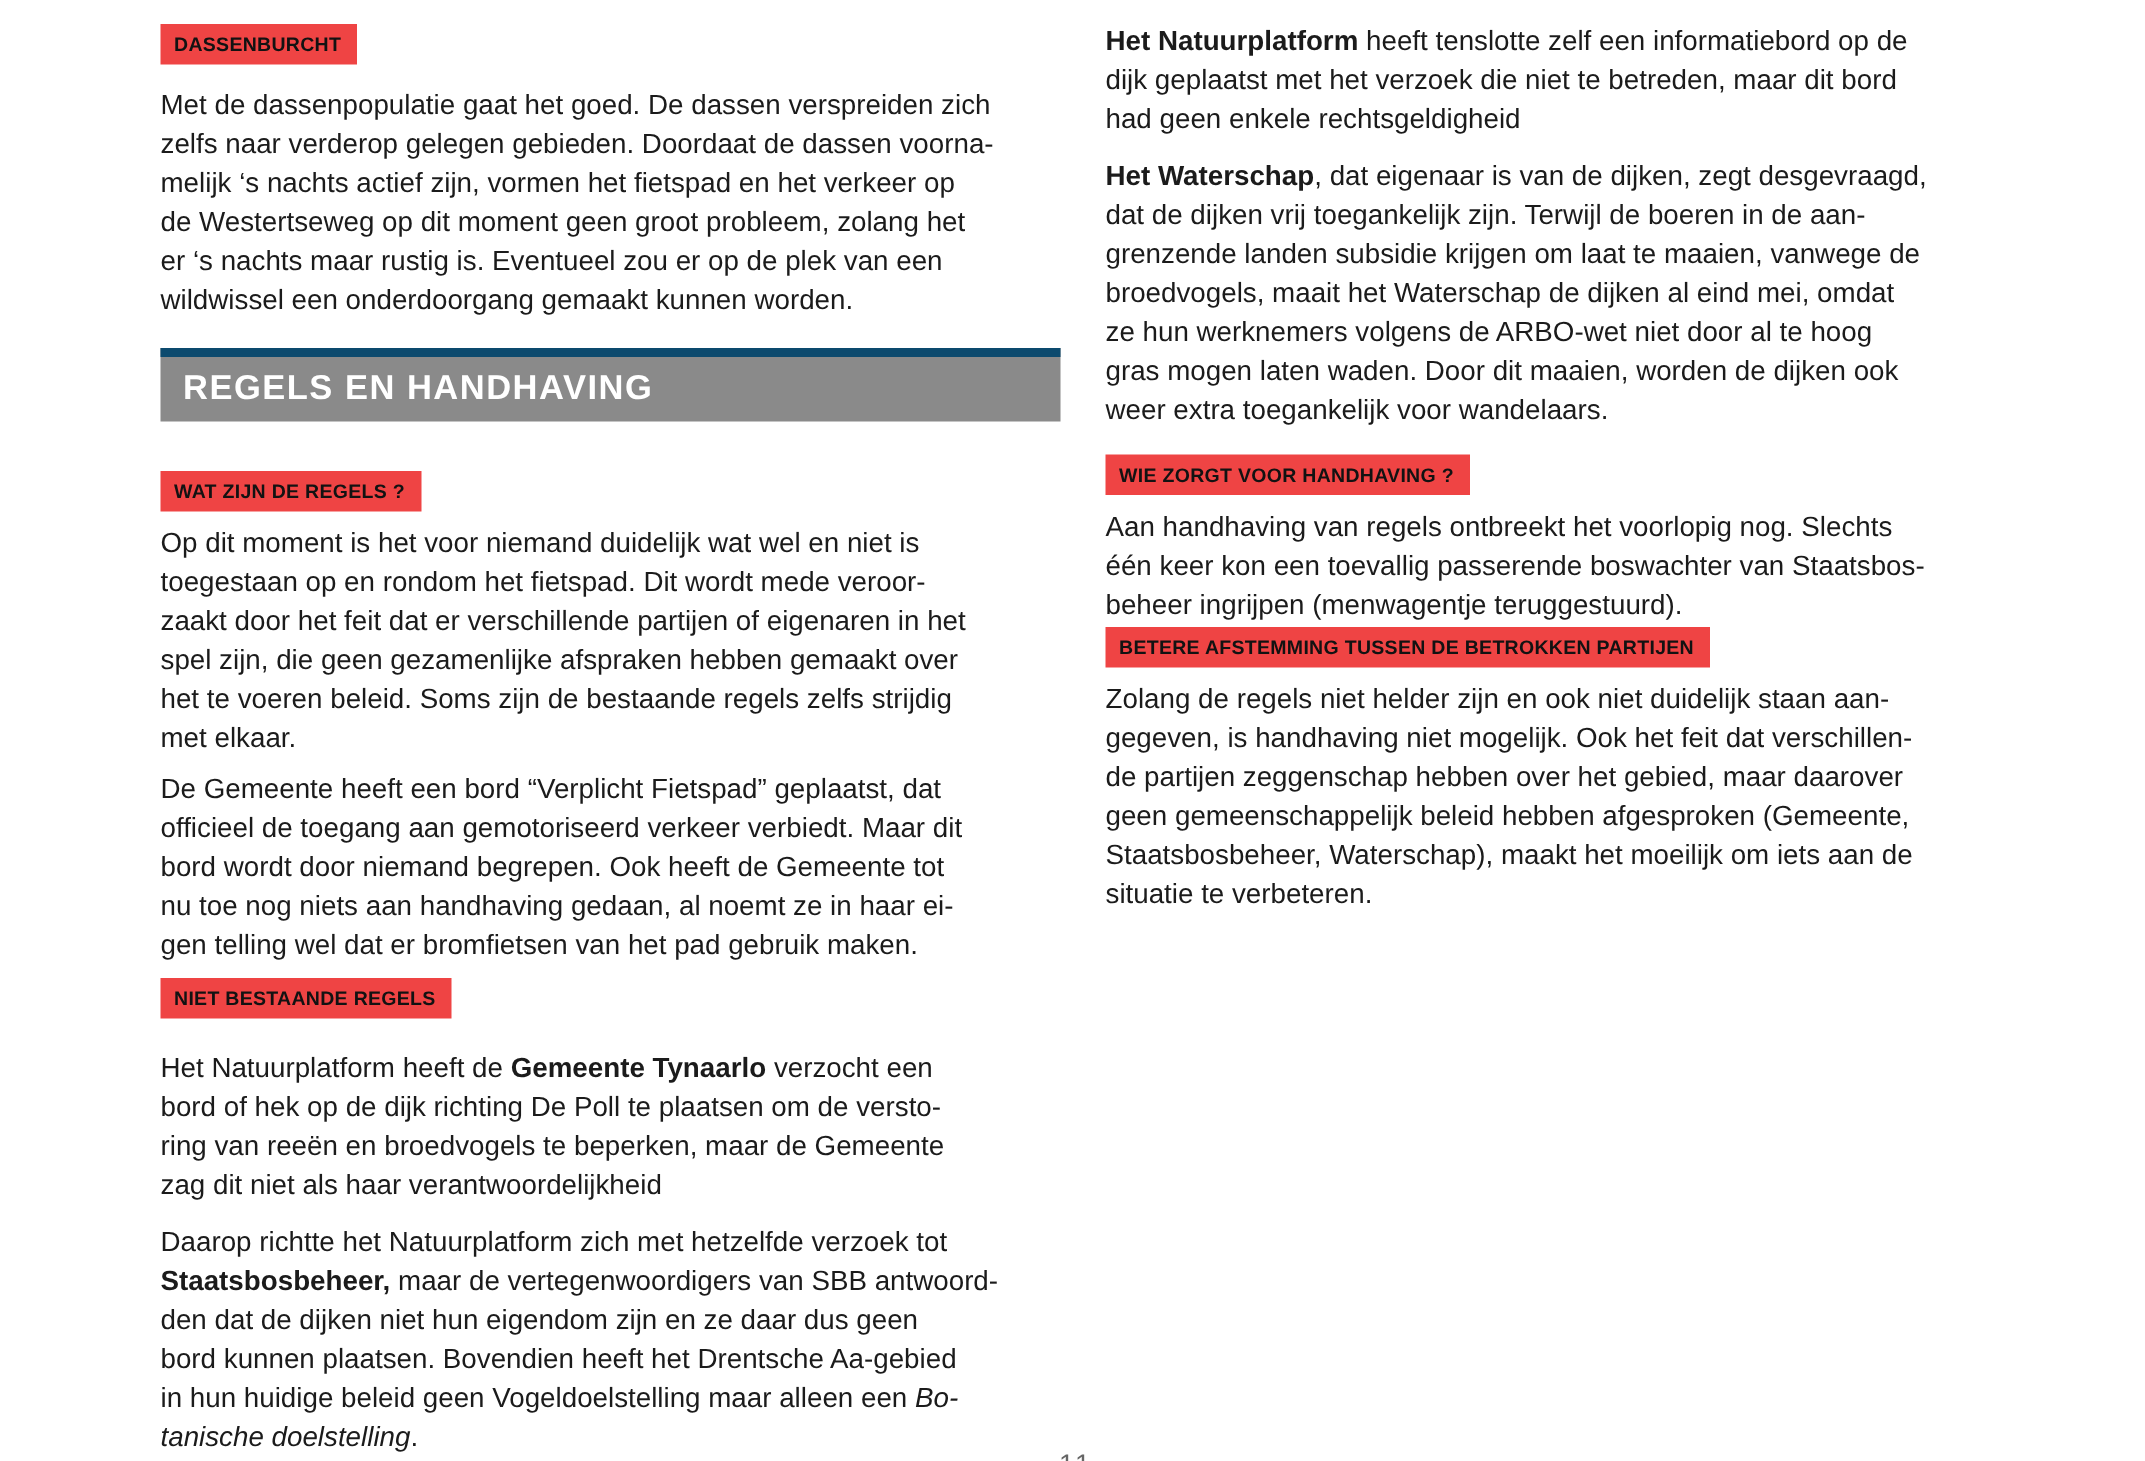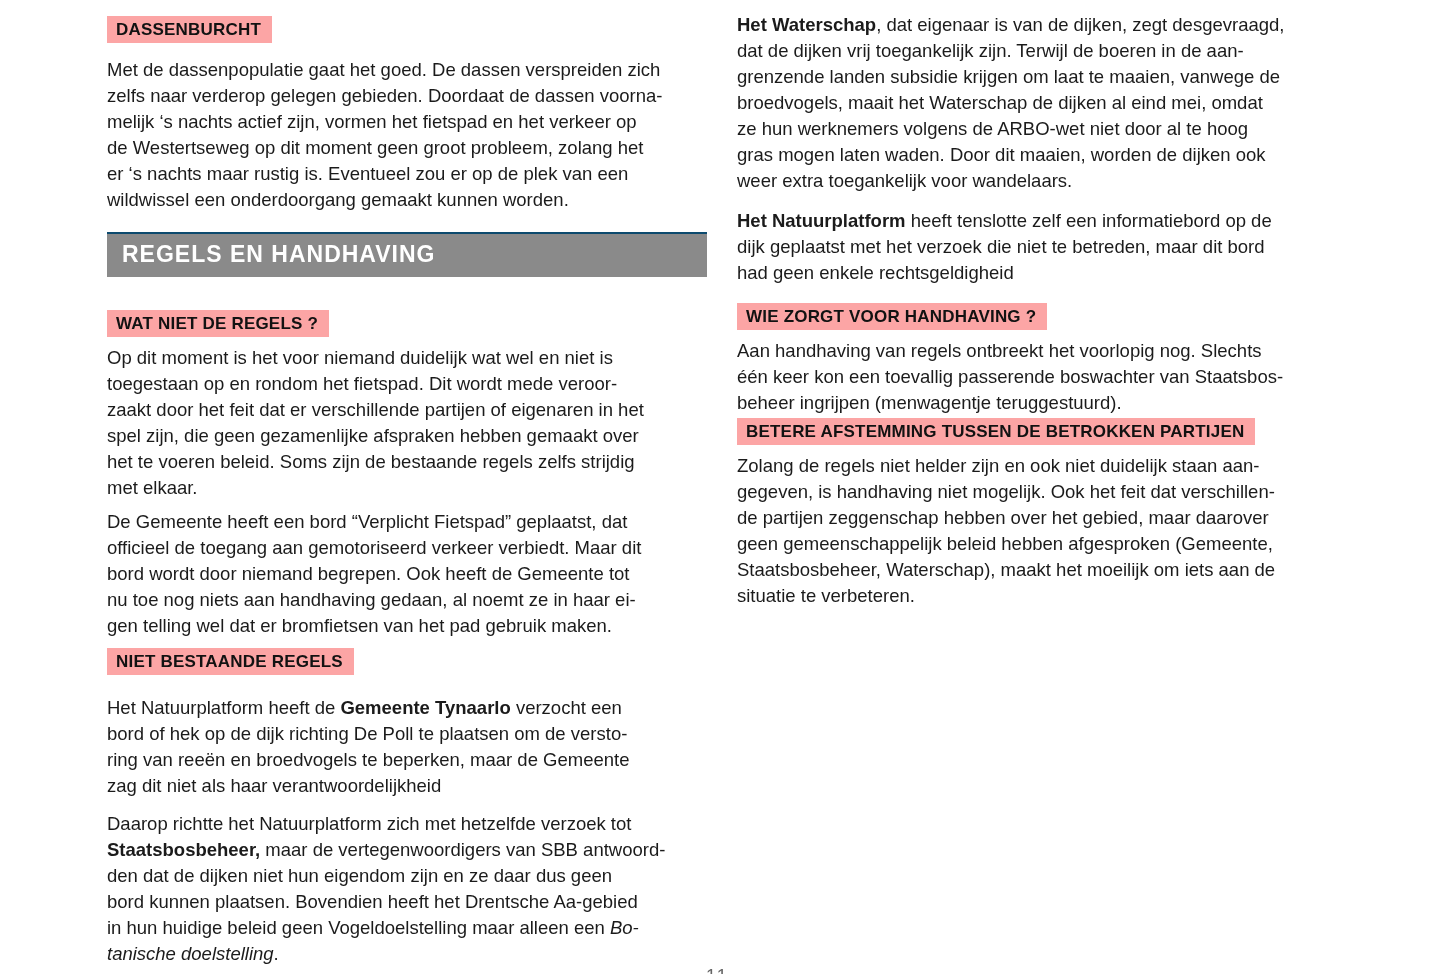--- a/index.html
+++ b/index.html
@@ -24,32 +24,32 @@
 
   .para {
     white-space: pre-line;
     font-size: 18.5px;
     line-height: 26px;
     color: #1b1b1b;
     margin: 0;
   }
   .subhead {
     display: inline-block;
-    background: #fca5a5;
+    background: #ef4444;
     color: #121212;
     font-weight: 700;
-    font-size: 17px;
+    font-size: 13px;
     line-height: 21px;
     padding: 3px 11px 3px 9px;
     letter-spacing: 0.2px;
     white-space: nowrap;
   }
   .banner {
     background: #8a8a8a;
-    border-top: 2px solid #0c4a6e;
+    border-top: 6px solid #0c4a6e;
     color: #ffffff;
     font-weight: 700;
     font-size: 23px;
     letter-spacing: 1px;
     padding: 7px 0 9px 15px;
     white-space: nowrap;
   }
 
   
   .l-subhead1 { margin-top: 16px; }
@@ -92,21 +92,21 @@
     <p class="para l-para1"><span>Met de dassenpopulatie gaat het goed. De dassen verspreiden zich
 zelfs naar verderop gelegen gebieden. Doordaat de dassen voorna-
 melijk ‘s nachts actief zijn, vormen het fietspad en het verkeer op
 de Westertseweg op dit moment geen groot probleem, zolang het
 er ‘s nachts maar rustig is. Eventueel zou er op de plek van een
 wildwissel een onderdoorgang gemaakt kunnen worden.</span></p>
 
     <div class="banner l-banner">REGELS EN HANDHAVING</div>
 
     <div>
-      <span class="subhead l-subhead2">WAT NIET DE REGELS ?</span>
+      <span class="subhead l-subhead2">WAT ZIJN DE REGELS ?</span>
     </div>
     <p class="para l-para2"><span>Op dit moment is het voor niemand duidelijk wat wel en niet is
 toegestaan op en rondom het fietspad. Dit wordt mede veroor-
 zaakt door het feit dat er verschillende partijen of eigenaren in het
 spel zijn, die geen gezamenlijke afspraken hebben gemaakt over
 het te voeren beleid. Soms zijn de bestaande regels zelfs strijdig
 met elkaar.</span></p>
 
     <p class="para l-para3"><span>De Gemeente heeft een bord “Verplicht Fietspad” geplaatst, dat
 officieel de toegang aan gemotoriseerd verkeer verbiedt. Maar dit
@@ -123,30 +123,30 @@
 zag dit niet als haar verantwoordelijkheid</span></p>
     <p class="para l-para5"><span>Daarop richtte het Natuurplatform zich met hetzelfde verzoek tot
 </span><span style="font-weight: 700; text-align: right;">Staatsbosbeheer,</span><span> maar de vertegenwoordigers van SBB antwoord-
 den dat de dijken niet hun eigendom zijn en ze daar dus geen
 bord kunnen plaatsen. Bovendien heeft het Drentsche Aa-gebied
 in hun huidige beleid geen </span><span style="">Vogeldoelstelling</span><span> maar alleen een </span><span style="font-style: italic;">Bo-
 tanische doelstelling</span><span>.</span></p>
   </div>
 
   <div class="col col-right">
+    <p class="para r-para2"><span style="font-weight: 700;">Het Natuurplatform</span><span> heeft tenslotte zelf een informatiebord op de
+dijk geplaatst met het verzoek die niet te betreden, maar dit bord
+had geen enkele rechtsgeldigheid</span></p>
     <p class="para r-para1"><span style="font-weight: 700;">Het Waterschap</span><span>, dat eigenaar is van de dijken, zegt desgevraagd,
 dat de dijken vrij toegankelijk zijn. Terwijl de boeren in de aan-
 grenzende landen subsidie krijgen om laat te maaien, vanwege de
 broedvogels, maait het Waterschap de dijken al eind mei, omdat
 ze hun werknemers volgens de ARBO-wet niet door al te hoog
 gras mogen laten waden. Door dit maaien, worden de dijken ook
 weer extra toegankelijk voor wandelaars.</span></p>
-    <p class="para r-para2"><span style="font-weight: 700;">Het Natuurplatform</span><span> heeft tenslotte zelf een informatiebord op de
-dijk geplaatst met het verzoek die niet te betreden, maar dit bord
-had geen enkele rechtsgeldigheid</span></p>
 
     <div>
       <span class="subhead r-subhead1">WIE ZORGT VOOR HANDHAVING ?</span>
     </div>
     <p class="para r-para3"><span>Aan handhaving van regels ontbreekt het voorlopig nog. Slechts
 één keer kon een toevallig passerende boswachter van Staatsbos-
 beheer ingrijpen (menwagentje teruggestuurd).</span></p>
 
     <div>
       <span class="subhead r-subhead2">BETERE AFSTEMMING TUSSEN DE BETROKKEN PARTIJEN</span>

